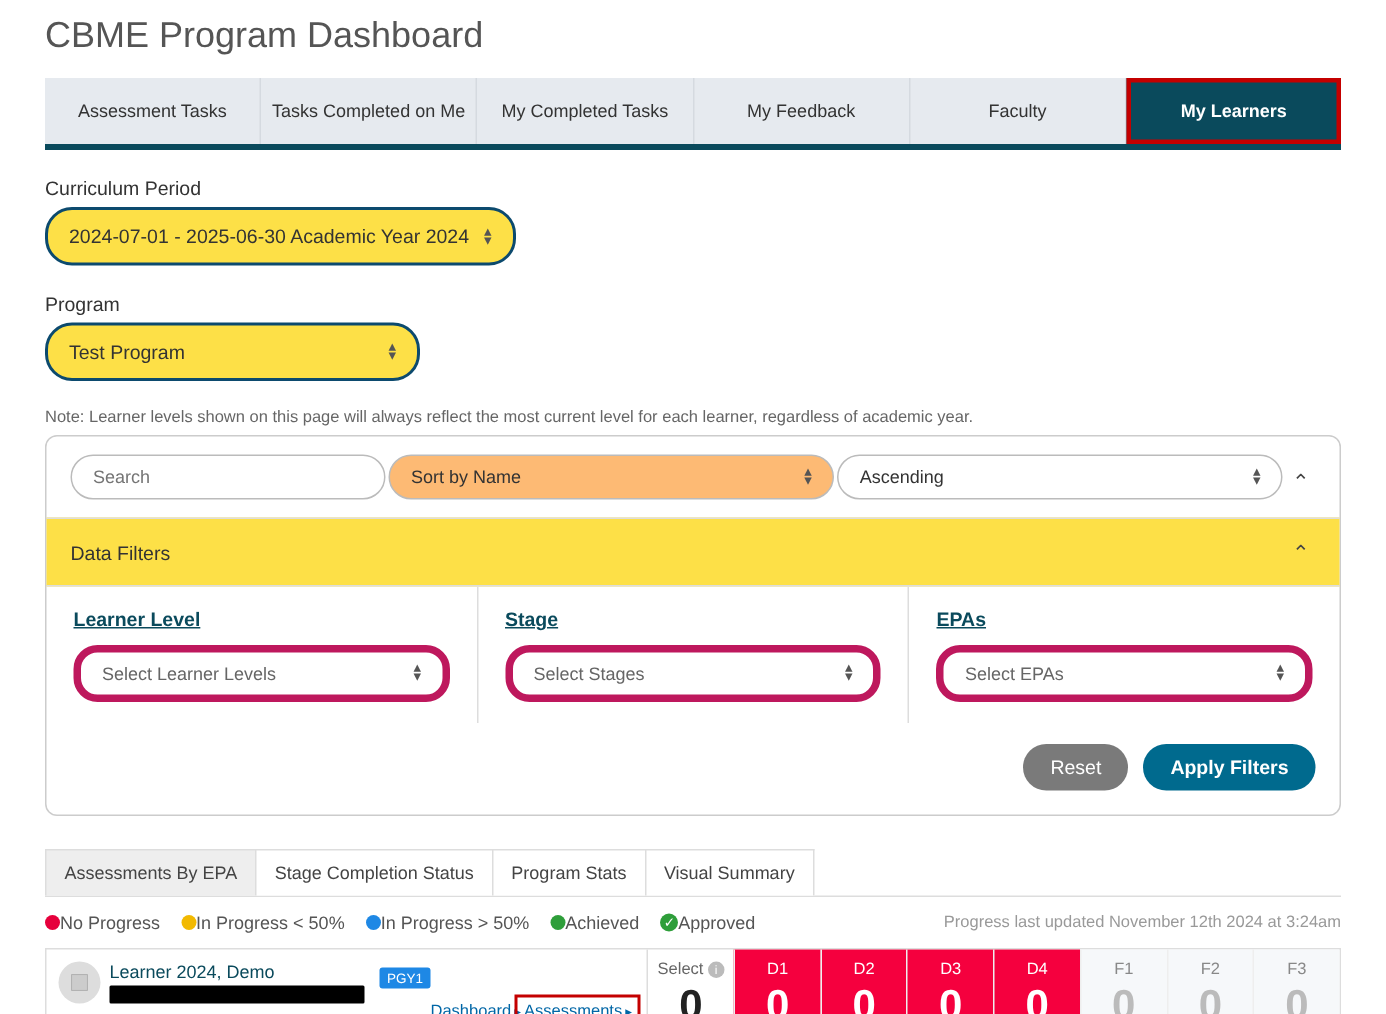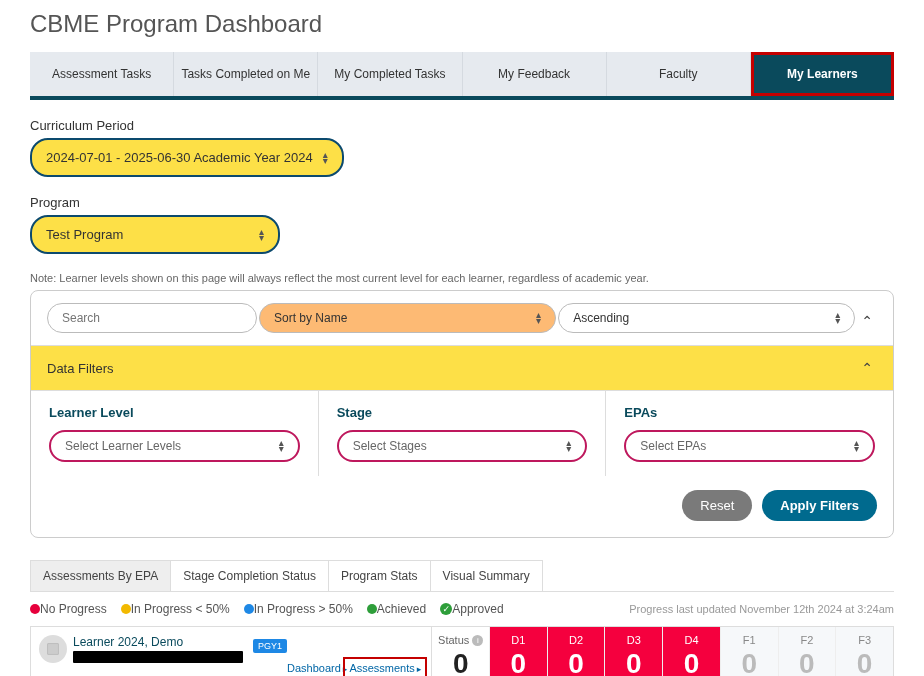--- a/index.html
+++ b/index.html
@@ -143,24 +143,25 @@
     flex: 1;
     padding: 14px 18px;
     border-right: 1px solid #ddd;
   }
   .df-col:last-child { border-right: none; }
   .df-col-label {
     font-size: 13px;
     font-weight: 600;
     color: #0a4a5c;
     margin-bottom: 10px;
+    text-decoration: underline;
   }
   .df-select {
     width: 100%;
-    border: 2px solid #be185d;
+    border: 5px solid #be185d;
     border-radius: 16px;
     padding: 7px 14px;
     font-size: 12px;
     display: flex;
     justify-content: space-between;
     align-items: center;
     cursor: pointer;
     background: #fff;
     color: #666;
   }
@@ -500,21 +501,21 @@
     </div>
     <div class="learner-links">
       <span class="link-small"><span>Dashboard</span><span class="caret-r">▸</span></span>
       <span class="link-small redbox"><span>Assessments</span><span class="caret-r">▸</span></span>
     </div>
   </div>
 
   <div class="learner-right">
     <div class="stat-col stat-total">
       <div class="stat-head">
-          <span>Status</span>
+          <span>Select</span>
           <span class="info-icon">i</span>
         </div>
       <div class="stat-big">0</div>
       <div class="stat-sub">&nbsp;</div>
     </div>
     <div class="stat-col stat-d">
       <div class="stat-head">D1</div>
       <div class="stat-big">0</div>
       <div class="stat-sub">0 / 5</div>
     </div>

